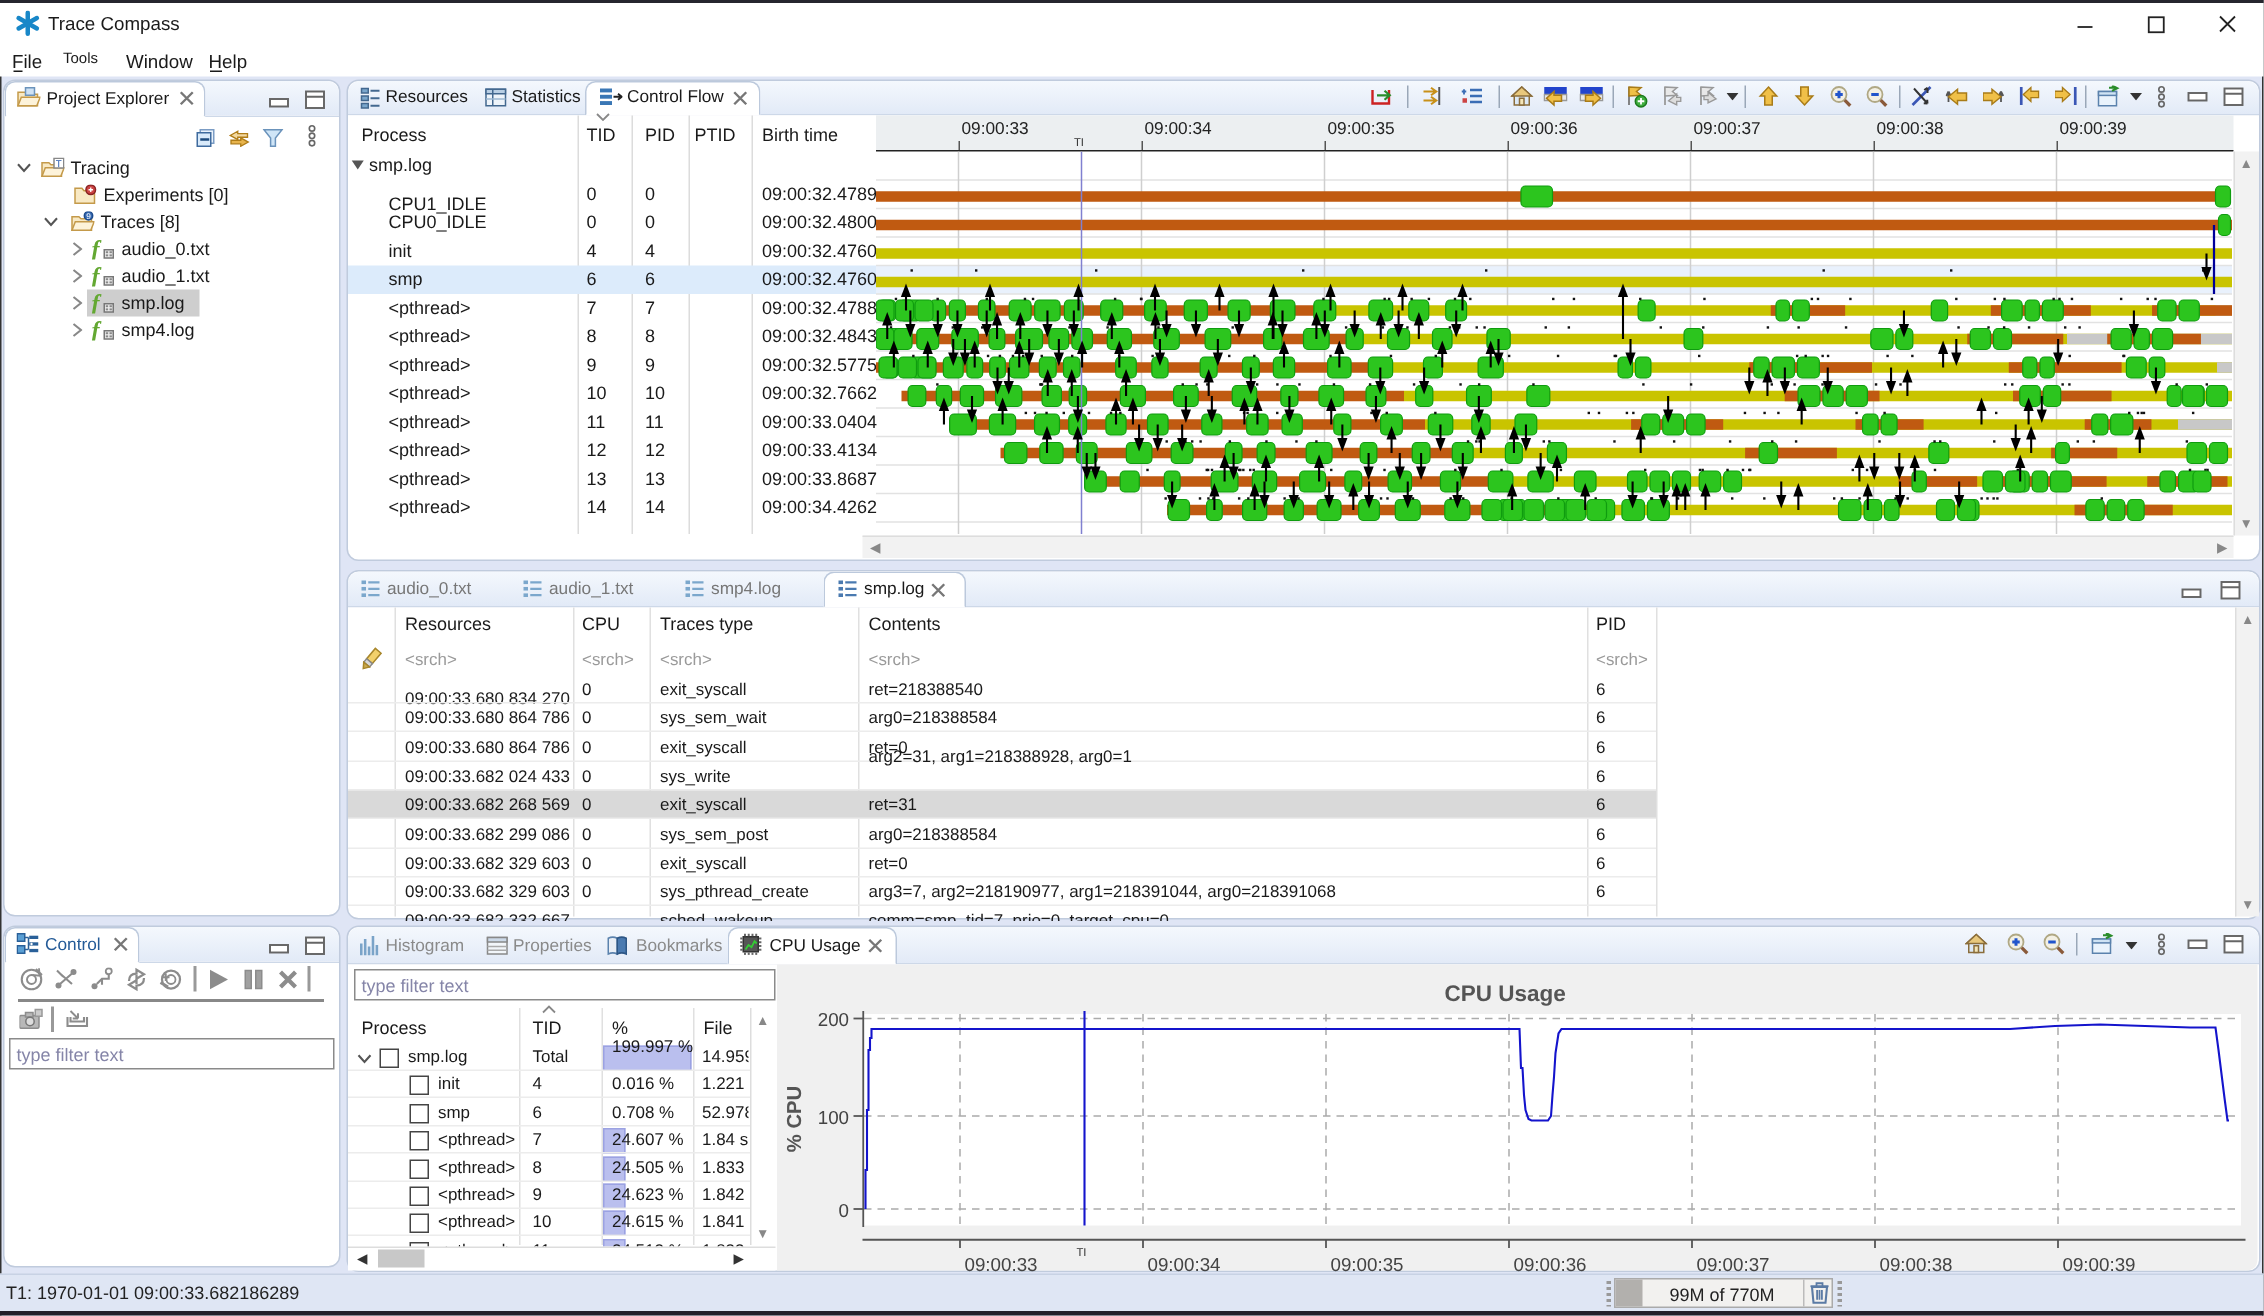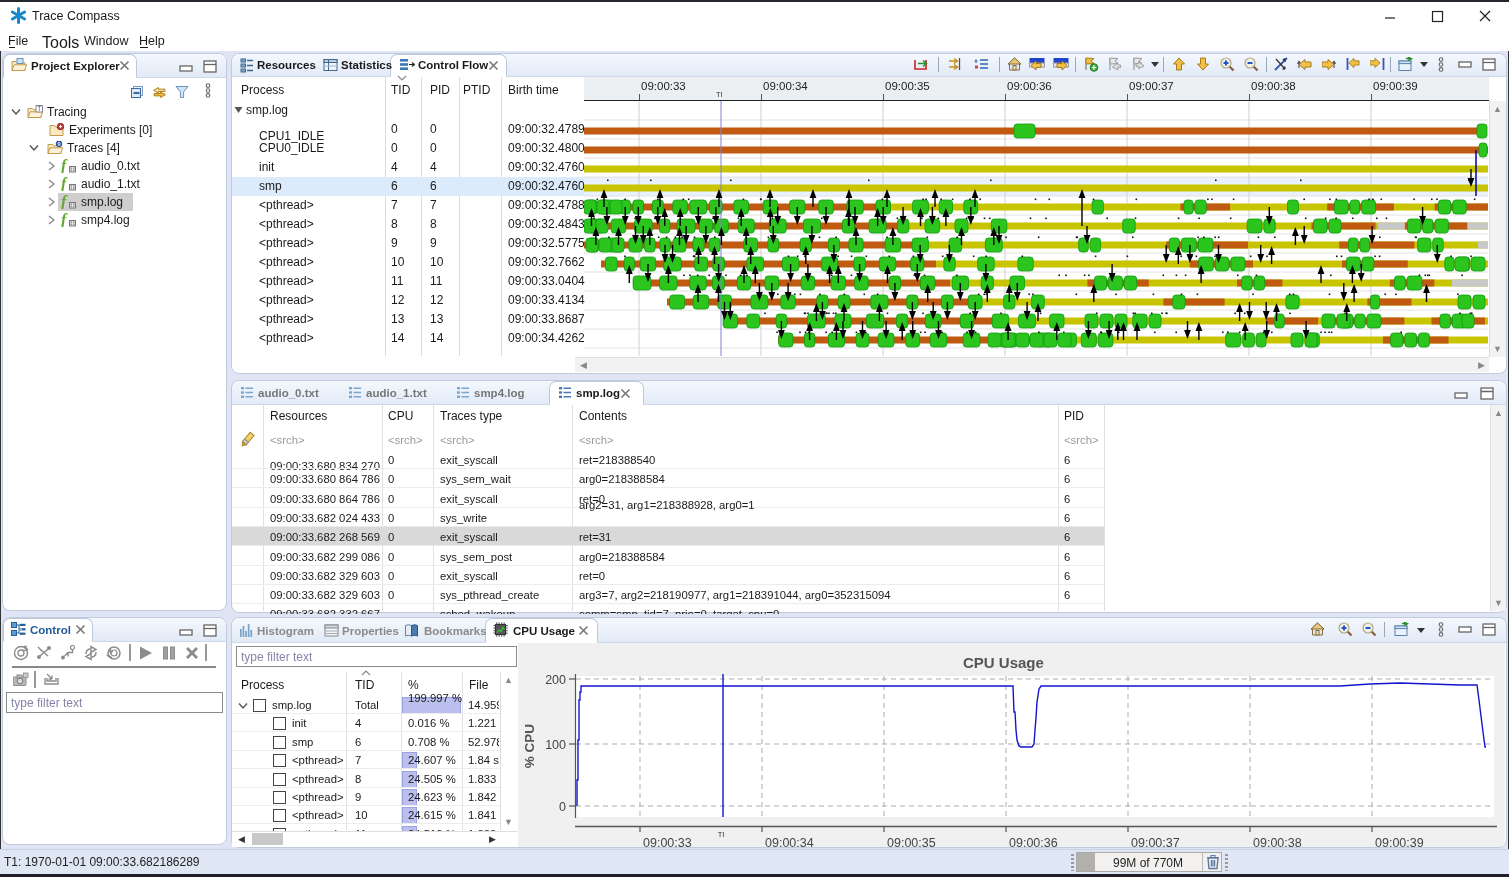--- a/index.html
+++ b/index.html
@@ -1,18 +1,18 @@
 <!DOCTYPE html>
 <html><head><meta charset="utf-8"><style>
 * { margin:0; padding:0; box-sizing:border-box; }
 html,body { width:1509px; height:877px; overflow:hidden; font-family:"Liberation Sans",sans-serif; background:#fff; }
 .abs { position:absolute; }
 .txt { position:absolute; white-space:nowrap; font-size:12px; color:#1a1a1a; }
 .ev { position:absolute; white-space:nowrap; font-size:11.3px; color:#1a1a1a; }
-.tabt { position:absolute; white-space:nowrap; font-size:11.5px; color:#1a1a1a;font-weight:bold; }
+.tabt { position:absolute; white-space:nowrap; font-size:11.5px; color:#1a1a1a; }
 .panel { position:absolute; background:#fff; border:1px solid #c0cbdd; border-radius:8px; }
 .tabstrip { position:absolute; left:0; top:0; right:0; height:24px; background:linear-gradient(#f4f8fd,#e2eaf7); border-bottom:1px solid #cdd8e8; border-radius:8px 8px 0 0; }
 .atab { position:absolute; top:0; height:24px; background:#fff; border:1px solid #bcc9dc; border-bottom:1px solid #fff; border-radius:7px 7px 0 0; }
 .vline { position:absolute; width:1px; background:#d6d6d6; }
 .hline { position:absolute; height:1px; background:#ececec; }
 .scroll { position:absolute; background:#f2f2f2; }
 .sarrow { position:absolute; font-size:9px; color:#888; }
 </style></head>
 <body>
 <div class="abs" style="left:0;top:0;width:1509px;height:877px;background:#dfe5f5;border-left:1px solid #333;border-right:1px solid #333"></div>
@@ -30,21 +30,21 @@
 <svg style="position:absolute;left:1384px;top:10px" width="12" height="12" viewBox="0 0 12 12">
     <line x1="1" y1="8" x2="11" y2="8" stroke="#222" stroke-width="1.2"></line>
   </svg>
 <svg style="position:absolute;left:1431px;top:10px" width="13" height="13" viewBox="0 0 13 13">
     <rect x="1.5" y="1.5" width="10" height="10" fill="none" stroke="#222" stroke-width="1.2"></rect>
   </svg>
 <svg style="position:absolute;left:1479px;top:10px" width="12" height="12" viewBox="0 0 12 12">
     <path d="M1,1 L11,11 M11,1 L1,11" stroke="#222" stroke-width="1.2"></path>
   </svg>
 <div class="txt" style="left:8px;top:34px;font-size:12.5px">File</div>
-<div class="txt" style="left:42px;top:34px;font-size:16px">Tools</div>
+<div class="txt" style="left:42px;top:34px;font-size:10px">Tools</div>
 <div class="txt" style="left:84px;top:34px;font-size:12.5px">Window</div>
 <div class="txt" style="left:139px;top:34px;font-size:12.5px">Help</div>
 <div class="abs" style="left:9px;top:47px;width:6px;height:1px;background:#1a1a1a"></div>
 <div class="abs" style="left:140px;top:47px;width:8px;height:1px;background:#1a1a1a"></div>
 <div class="panel" style="left:2px;top:53px;width:225px;height:558px">
     <div class="tabstrip"></div>
     <div class="atab" style="left:0;width:134px"></div>
     <svg style="position:absolute;z-index:3;left:8px;top:4px" width="16" height="15" viewBox="0 0 16 15">
       <path d="M1,3.5 L1,12.5 L14,12.5 L14,4.8 L7,4.8 L5.6,3.5 Z" fill="#f8e9c4" stroke="#c49a4a"></path>
       <path d="M1,12.5 L3.2,6.8 L15.8,6.8 L13.5,12.5 Z" fill="#fdf3da" stroke="#c49a4a"></path>
@@ -96,21 +96,21 @@
     <div class="txt" style="left:66px;top:69px">Experiments [0]</div>
     <svg style="position:absolute;left:26px;top:89px" width="10" height="9" viewBox="0 0 10 9">
       <path d="M1,2.5 L5,7 L9,2.5" fill="none" stroke="#555" stroke-width="1.4"></path>
     </svg>
     <svg style="position:absolute;left:44px;top:87px" width="16" height="14" viewBox="0 0 16 14">
       <path d="M1,3.5 L1,12.5 L14,12.5 L14,4.8 L7,4.8 L5.6,3.5 Z" fill="#f8e9c4" stroke="#c49a4a"></path>
       <path d="M1,12.5 L3.2,6.8 L15.8,6.8 L13.5,12.5 Z" fill="#fdf3da" stroke="#c49a4a"></path>
       <circle cx="12" cy="2.8" r="2.8" fill="#3a6db5" stroke="#1c4a8c"></circle>
       <text x="12" y="5" font-size="5.5" fill="#fff" text-anchor="middle" font-family="Liberation Sans">9</text>
     </svg>
-    <div class="txt" style="left:64px;top:87px">Traces [4]</div>
+    <div class="txt" style="left:64px;top:87px">Traces [8]</div>
     <svg style="position:absolute;left:44px;top:107px" width="8" height="10" viewBox="0 0 8 10">
       <path d="M2,1 L7,5 L2,9" fill="none" stroke="#888" stroke-width="1.4"></path>
     </svg>
     <svg style="position:absolute;left:58px;top:105px" width="16" height="14" viewBox="0 0 16 14">
       <text x="0" y="12" font-size="16" font-style="italic" font-weight="bold" fill="#63a832" font-family="Liberation Serif">f</text>
       <rect x="8.5" y="7.5" width="6" height="5.5" fill="#eee" stroke="#777"></rect>
       <rect x="9.5" y="8.5" width="1.6" height="1.3" fill="#888"></rect>
       <rect x="12" y="8.5" width="1.6" height="1.3" fill="#888"></rect>
       <rect x="9.5" y="10.6" width="1.6" height="1.3" fill="#888"></rect>
       <rect x="12" y="10.6" width="1.6" height="1.3" fill="#888"></rect>
@@ -1390,21 +1390,21 @@
 <div class="hline" style="left:232px;top:564.5px;width:872px"></div>
 <div class="ev" style="left:270px;top:569.8px">09:00:33.682 329 603</div>
 <div class="ev" style="left:388px;top:569.8px">0</div>
 <div class="ev" style="left:440px;top:569.8px">exit_syscall</div>
 <div class="ev" style="left:579px;top:569.8px">ret=0</div>
 <div class="ev" style="left:1064px;top:569.8px">6</div>
 <div class="hline" style="left:232px;top:583.8px;width:872px"></div>
 <div class="ev" style="left:270px;top:589.0999999999999px">09:00:33.682 329 603</div>
 <div class="ev" style="left:388px;top:589.0999999999999px">0</div>
 <div class="ev" style="left:440px;top:589.0999999999999px">sys_pthread_create</div>
-<div class="ev" style="left:579px;top:589.0999999999999px">arg3=7, arg2=218190977, arg1=218391044, arg0=352315094</div>
+<div class="ev" style="left:579px;top:589.0999999999999px">arg3=7, arg2=218190977, arg1=218391044, arg0=218391068</div>
 <div class="ev" style="left:1064px;top:589.0999999999999px">6</div>
 <div class="hline" style="left:232px;top:603.0999999999999px;width:872px"></div>
 <div class="ev" style="left:270px;top:608.3999999999999px;height:6px;overflow:hidden">09:00:33.682 332 667</div>
 <div class="ev" style="left:440px;top:608.3999999999999px;height:6px;overflow:hidden">sched_wakeup</div>
 <div class="ev" style="left:579px;top:608.3999999999999px;height:6px;overflow:hidden">comm=smp, tid=7, prio=0, target_cpu=0</div>
 <div class="scroll" style="left:1490px;top:405px;width:16px;height:206px;border-left:1px solid #ddd"></div>
 <div class="sarrow" style="left:1494px;top:408px">▲</div>
 <div class="sarrow" style="left:1494px;top:598px">▼</div>
 <div class="panel" style="left:231px;top:617px;width:1276px;height:231px;overflow:hidden">
     <div class="tabstrip" style="height:25px"></div>

